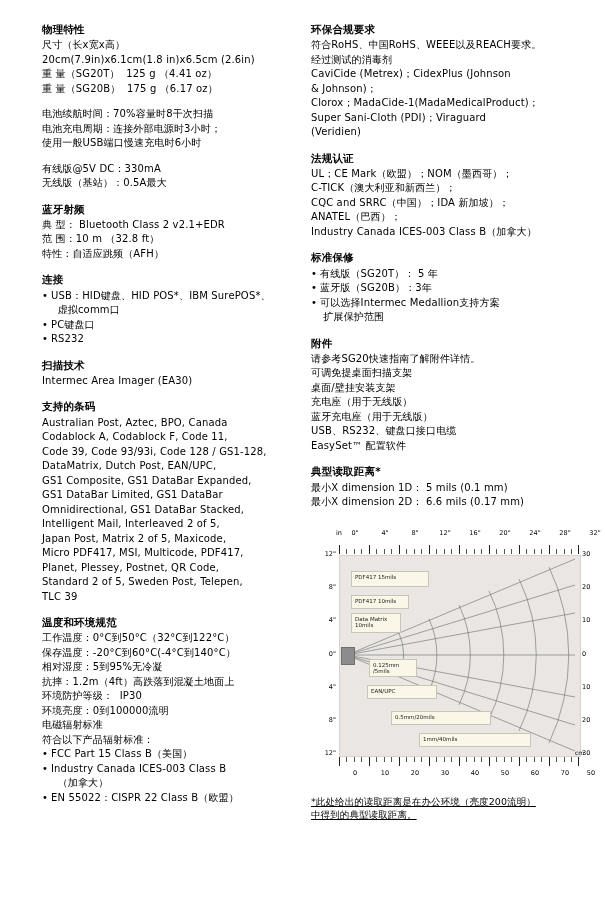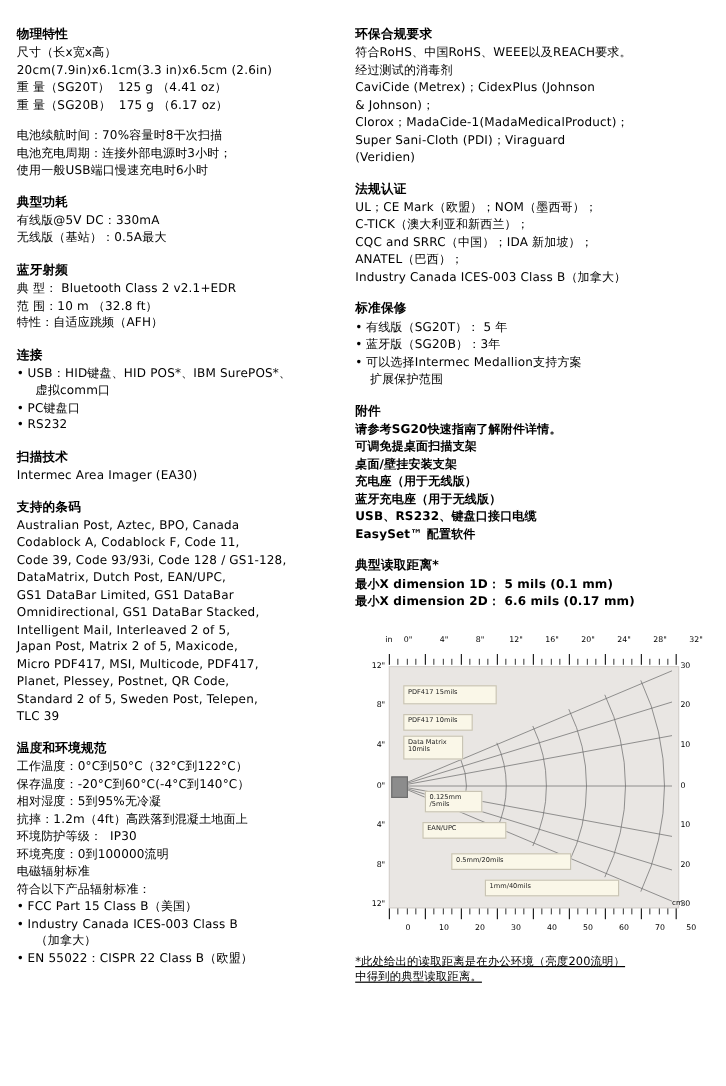--- a/index.html
+++ b/index.html
@@ -22,20 +22,21 @@
     top: 0; left: 0;
     width: 605px;
     height: 905px;
     box-sizing: border-box;
     padding: 22px 14px 10px 14px;
   }
   .cols {
     display: flex;
     gap: 2px;
     align-items: flex-start;
+    margin-left: 28px;
   }
   .col {
     width: 280px;
     box-sizing: border-box;
   }
   .sec {
     margin-bottom: 11px;
   }
   .h {
     font-weight: bold;
@@ -54,21 +55,21 @@
     padding-left: 9px;
     position: relative;
     white-space: pre-wrap;
   }
   .bul::before {
     content: "\2022";
     position: absolute;
     left: 0;
     top: 0;
   }
-  .bold { font-weight: bold; }
+  .bold { font-weight: normal; }
 
   
   .chart-wrap {
     position: relative;
     width: 280px;
     height: 268px;
     margin-top: 4px;
   }
   .chart-bg {
     position: absolute;
@@ -206,33 +207,32 @@
 <body>
 
 <div class="page">
   <div class="cols">
 
     <div class="col">
 
       <div class="sec">
         <div class="h">物理特性</div>
         <div class="ln">尺寸（长x宽x高）</div>
-        <div class="ln">20cm(7.9in)x6.1cm(3.3 in)x6.5cm (2.6in)</div>
+        <div class="ln">20cm(7.9in)x6.1cm(1.8 in)x6.5cm (2.6in)</div>
         <div class="ln">重 量（SG20T）  125 g （4.41 oz）</div>
         <div class="ln">重 量（SG20B）  175 g （6.17 oz）</div>
       </div>
 
       <div class="sec">
         <div class="ln">电池续航时间：70%容量时8干次扫描</div>
         <div class="ln">电池充电周期：连接外部电源时3小时；</div>
         <div class="ln">使用一般USB端口慢速充电时6小时</div>
       </div>
 
       <div class="sec">
-        <div class="h">典型功耗</div>
         <div class="ln">有线版@5V DC：330mA</div>
         <div class="ln">无线版（基站）：0.5A最大</div>
       </div>
 
       <div class="sec">
         <div class="h">蓝牙射频</div>
         <div class="ln">典 型： Bluetooth Class 2 v2.1+EDR</div>
         <div class="ln">范 围：10 m （32.8 ft）</div>
         <div class="ln">特性：自适应跳频（AFH）</div>
       </div>
@@ -249,20 +249,21 @@
         <div class="h">扫描技术</div>
         <div class="ln">Intermec Area Imager (EA30)</div>
       </div>
 
       <div class="sec">
         <div class="h">支持的条码</div>
         <div class="ln">Australian Post, Aztec, BPO, Canada</div>
         <div class="ln">Codablock A, Codablock F, Code 11,</div>
         <div class="ln">Code 39, Code 93/93i, Code 128 / GS1-128,</div>
         <div class="ln">DataMatrix, Dutch Post, EAN/UPC,</div>
+        <div class="ln">GS1 Composite, GS1 DataBar Expanded,</div>
         <div class="ln">GS1 DataBar Limited, GS1 DataBar</div>
         <div class="ln">Omnidirectional, GS1 DataBar Stacked,</div>
         <div class="ln">Intelligent Mail, Interleaved 2 of 5,</div>
         <div class="ln">Japan Post, Matrix 2 of 5, Maxicode,</div>
         <div class="ln">Micro PDF417, MSI, Multicode, PDF417,</div>
         <div class="ln">Planet, Plessey, Postnet, QR Code,</div>
         <div class="ln">Standard 2 of 5, Sweden Post, Telepen,</div>
         <div class="ln">TLC 39</div>
       </div>
 

